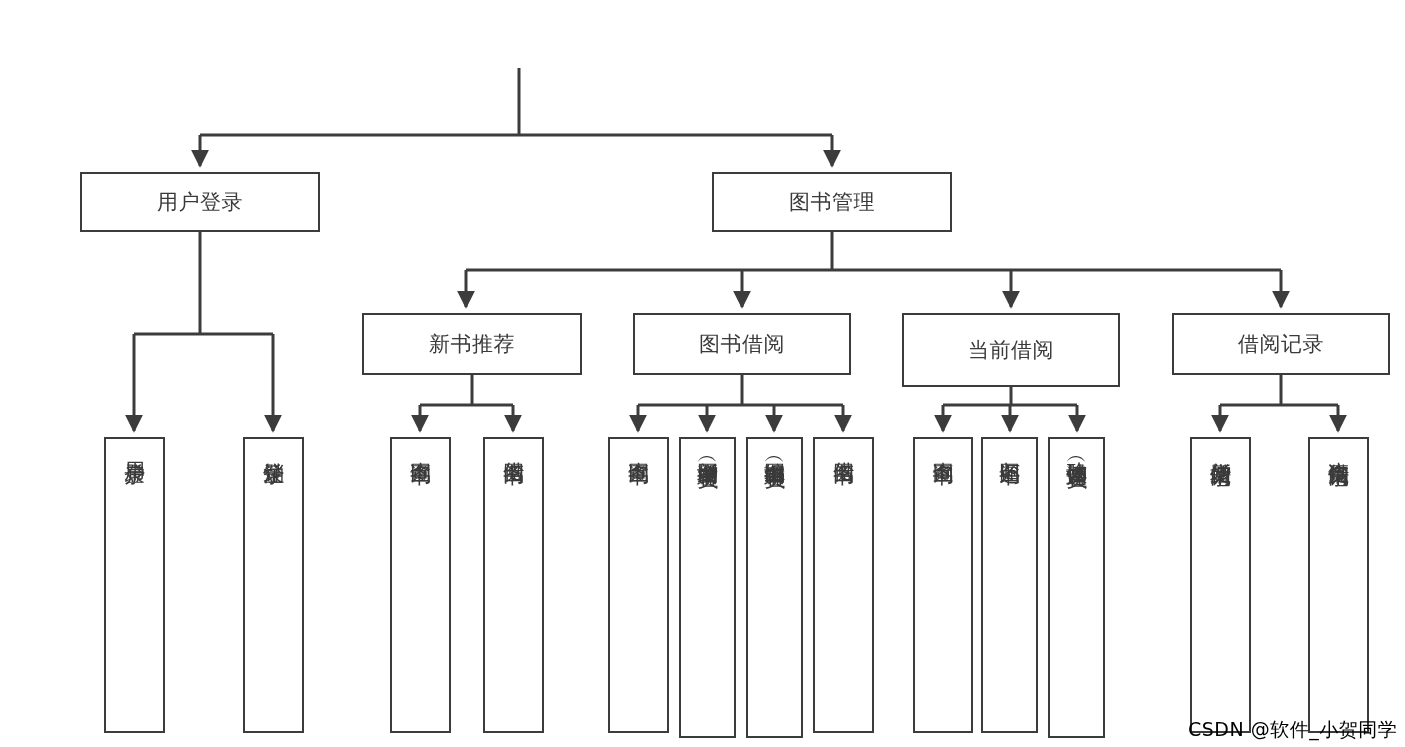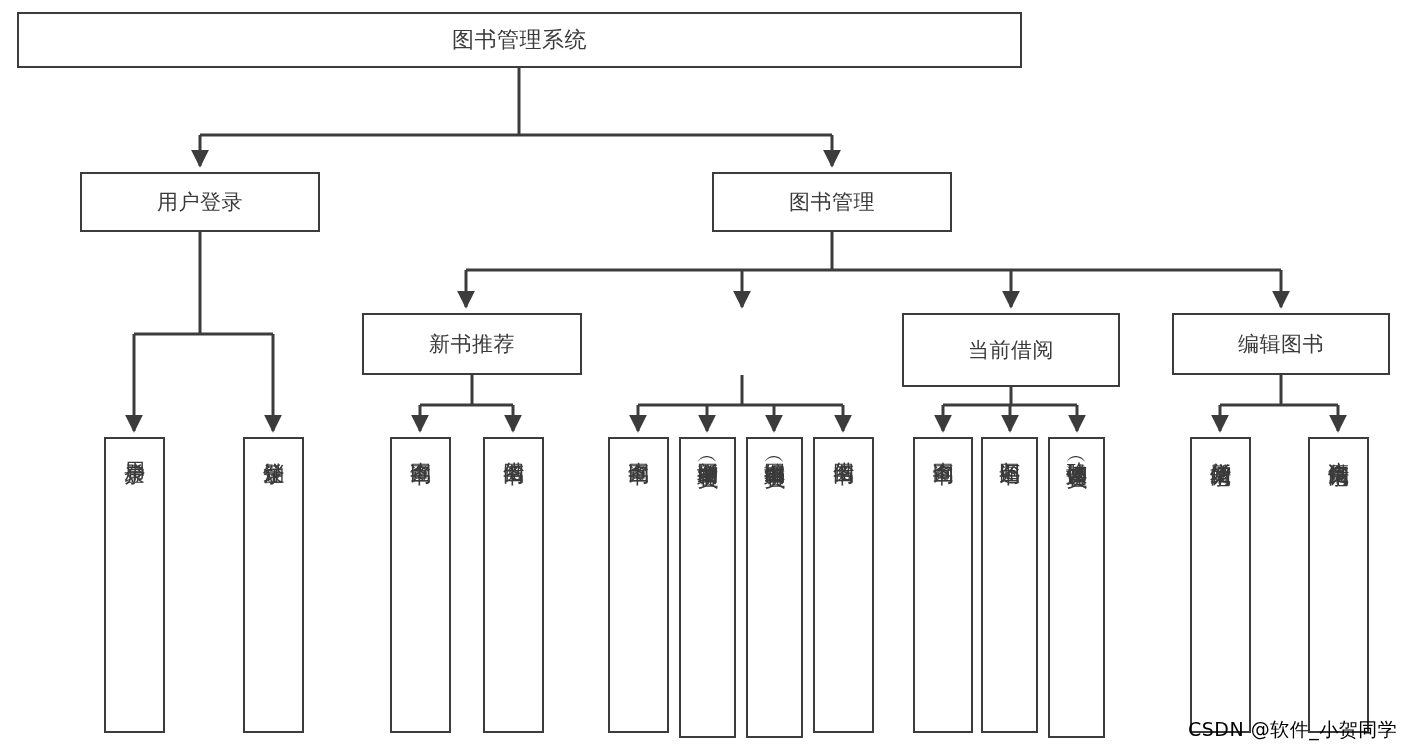--- a/index.html
+++ b/index.html
@@ -121,39 +121,39 @@
       <path d="M 1010 405 L 1010 431" marker-end="url(#arrow)"></path>
       <path d="M 1077 405 L 1077 431" marker-end="url(#arrow)"></path>
 
       <path d="M 1281 375 L 1281 405"></path>
       <path d="M 1220 405 L 1338 405"></path>
       <path d="M 1220 405 L 1220 431" marker-end="url(#arrow)"></path>
       <path d="M 1338 405 L 1338 431" marker-end="url(#arrow)"></path>
     </g>
   </svg>
 
-  <div class="node h root" style="left:17px;top:12px;width:1005px;height:56px;">
-    <span class="label">图书管理系统</span>
-  </div>
 
   <div class="node h" style="left:80px;top:172px;width:240px;height:60px;">
     <span class="label">用户登录</span>
   </div>
   <div class="node h" style="left:362px;top:313px;width:220px;height:62px;">
     <span class="label">新书推荐</span>
   </div>
 
   <div class="node h" style="left:712px;top:172px;width:240px;height:60px;">
     <span class="label">图书管理</span>
   </div>
+  <div class="node h" style="left:633px;top:313px;width:218px;height:62px;">
+    <span class="label">图书借阅</span>
+  </div>
   <div class="node h" style="left:902px;top:313px;width:218px;height:74px;">
     <span class="label">当前借阅</span>
   </div>
   <div class="node h" style="left:1172px;top:313px;width:218px;height:62px;">
-    <span class="label">编辑图书</span>
+    <span class="label">借阅记录</span>
   </div>
 
   <div class="node v" style="left:104px;top:437px;width:61px;height:296px;">
     <span class="label">用户登录</span>
   </div>
   <div class="node v" style="left:243px;top:437px;width:61px;height:296px;">
     <span class="label">注销登录</span>
   </div>
 
   <div class="node v" style="left:390px;top:437px;width:61px;height:296px;">

